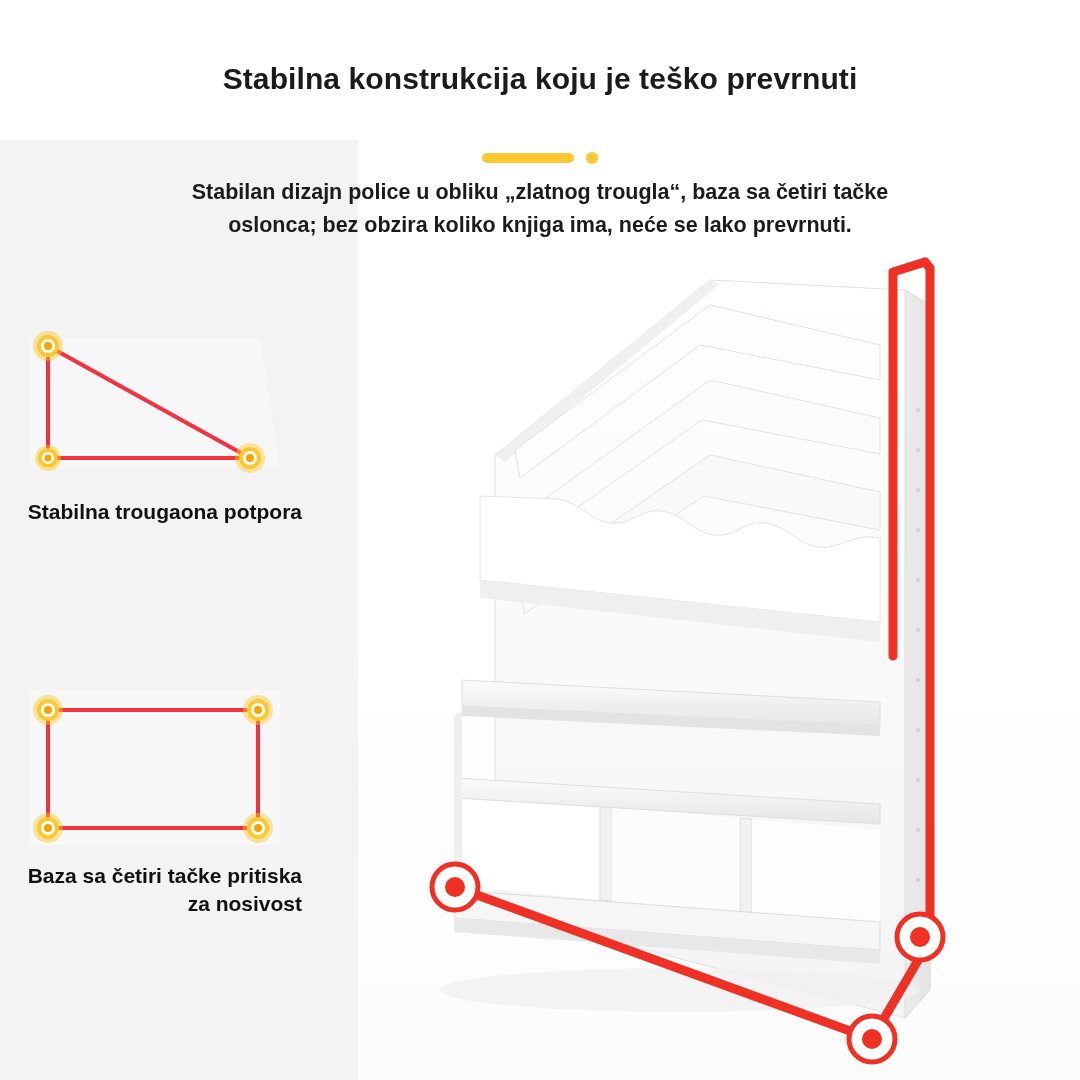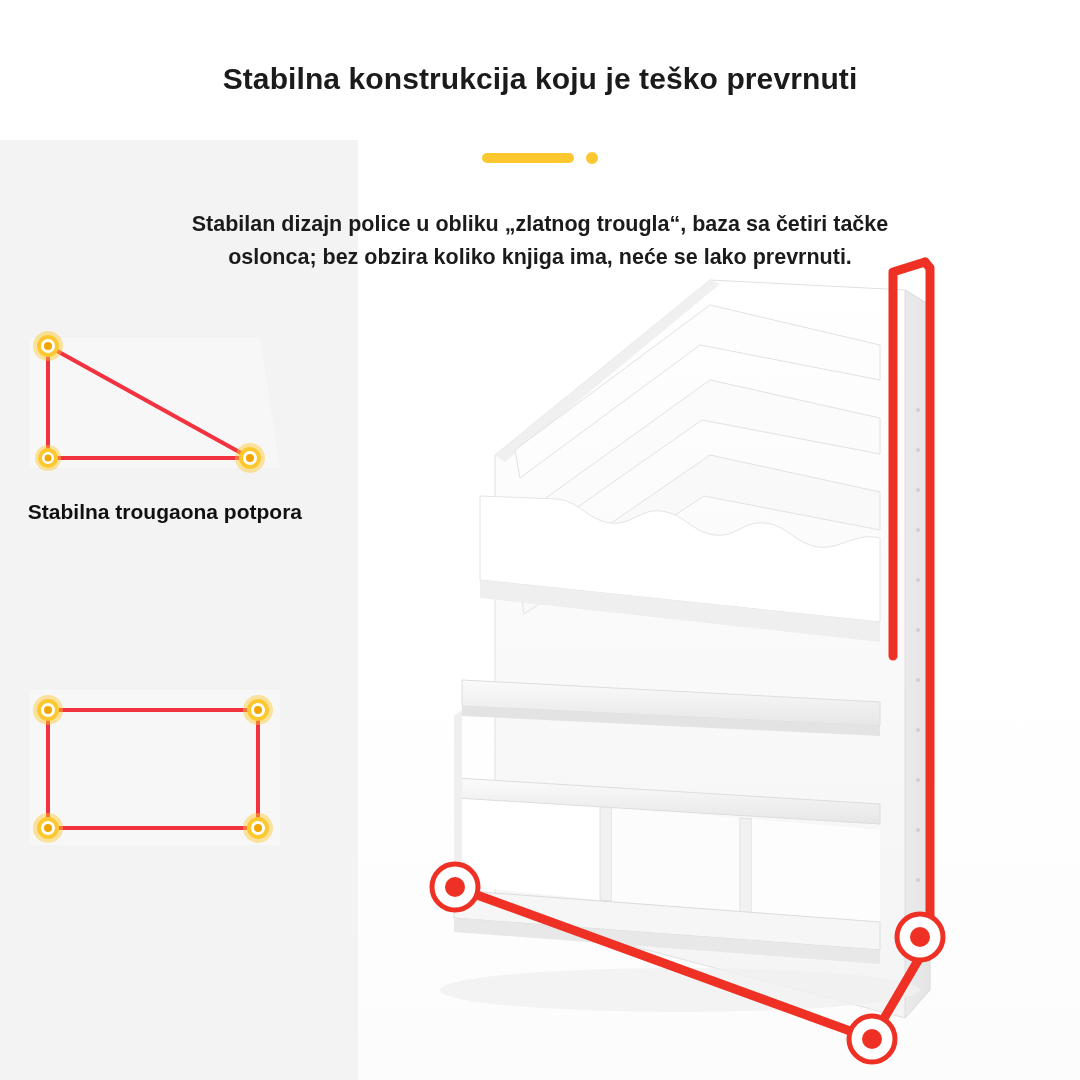--- a/index.html
+++ b/index.html
@@ -82,21 +82,20 @@
     position: absolute;
     left: 160px;
     top: 176px;
     width: 760px;
     text-align: center;
     font-size: 21.5px;
     font-weight: bold;
     line-height: 1.52;
     color: #1b1b1b;
     z-index: 5;
-    margin-top: 32px;
   }
 
   
   .diagram {
     position: absolute;
     z-index: 6;
   }
   .diagram-triangle {
     left: 20px;
     top: 318px;
@@ -285,20 +284,21 @@
         <circle cx="28" cy="148" r="15" fill="#fdc82f" opacity="0.45"></circle>
         <circle cx="28" cy="148" r="9" fill="#ffffff" stroke="#fdc82f" stroke-width="4"></circle>
         <circle cx="28" cy="148" r="4" fill="#f0a500"></circle>
 
         <circle cx="238" cy="148" r="15" fill="#fdc82f" opacity="0.45"></circle>
         <circle cx="238" cy="148" r="9" fill="#ffffff" stroke="#fdc82f" stroke-width="4"></circle>
         <circle cx="238" cy="148" r="4" fill="#f0a500"></circle>
       </g>
     </svg>
   </div>
+  <div class="caption caption-rect">Baza sa četiri tačke pritiska za nosivost</div>
 
   <svg class="overlay-svg" viewBox="0 0 1080 1080" xmlns="http://www.w3.org/2000/svg">
 
     <polyline points="925,262 930,268 930,940 872,1039 455,887" fill="none" stroke="#ee3124" stroke-width="9" stroke-linejoin="round" stroke-linecap="round"></polyline>
     <polyline points="925,262 893,272 893,656" fill="none" stroke="#ee3124" stroke-width="9" stroke-linejoin="round" stroke-linecap="round"></polyline>
 
     <g>
       <circle cx="455" cy="887" r="23" fill="#ffffff" stroke="#ee3124" stroke-width="5"></circle>
       <circle cx="455" cy="887" r="10" fill="#ee3124"></circle>
     </g>

